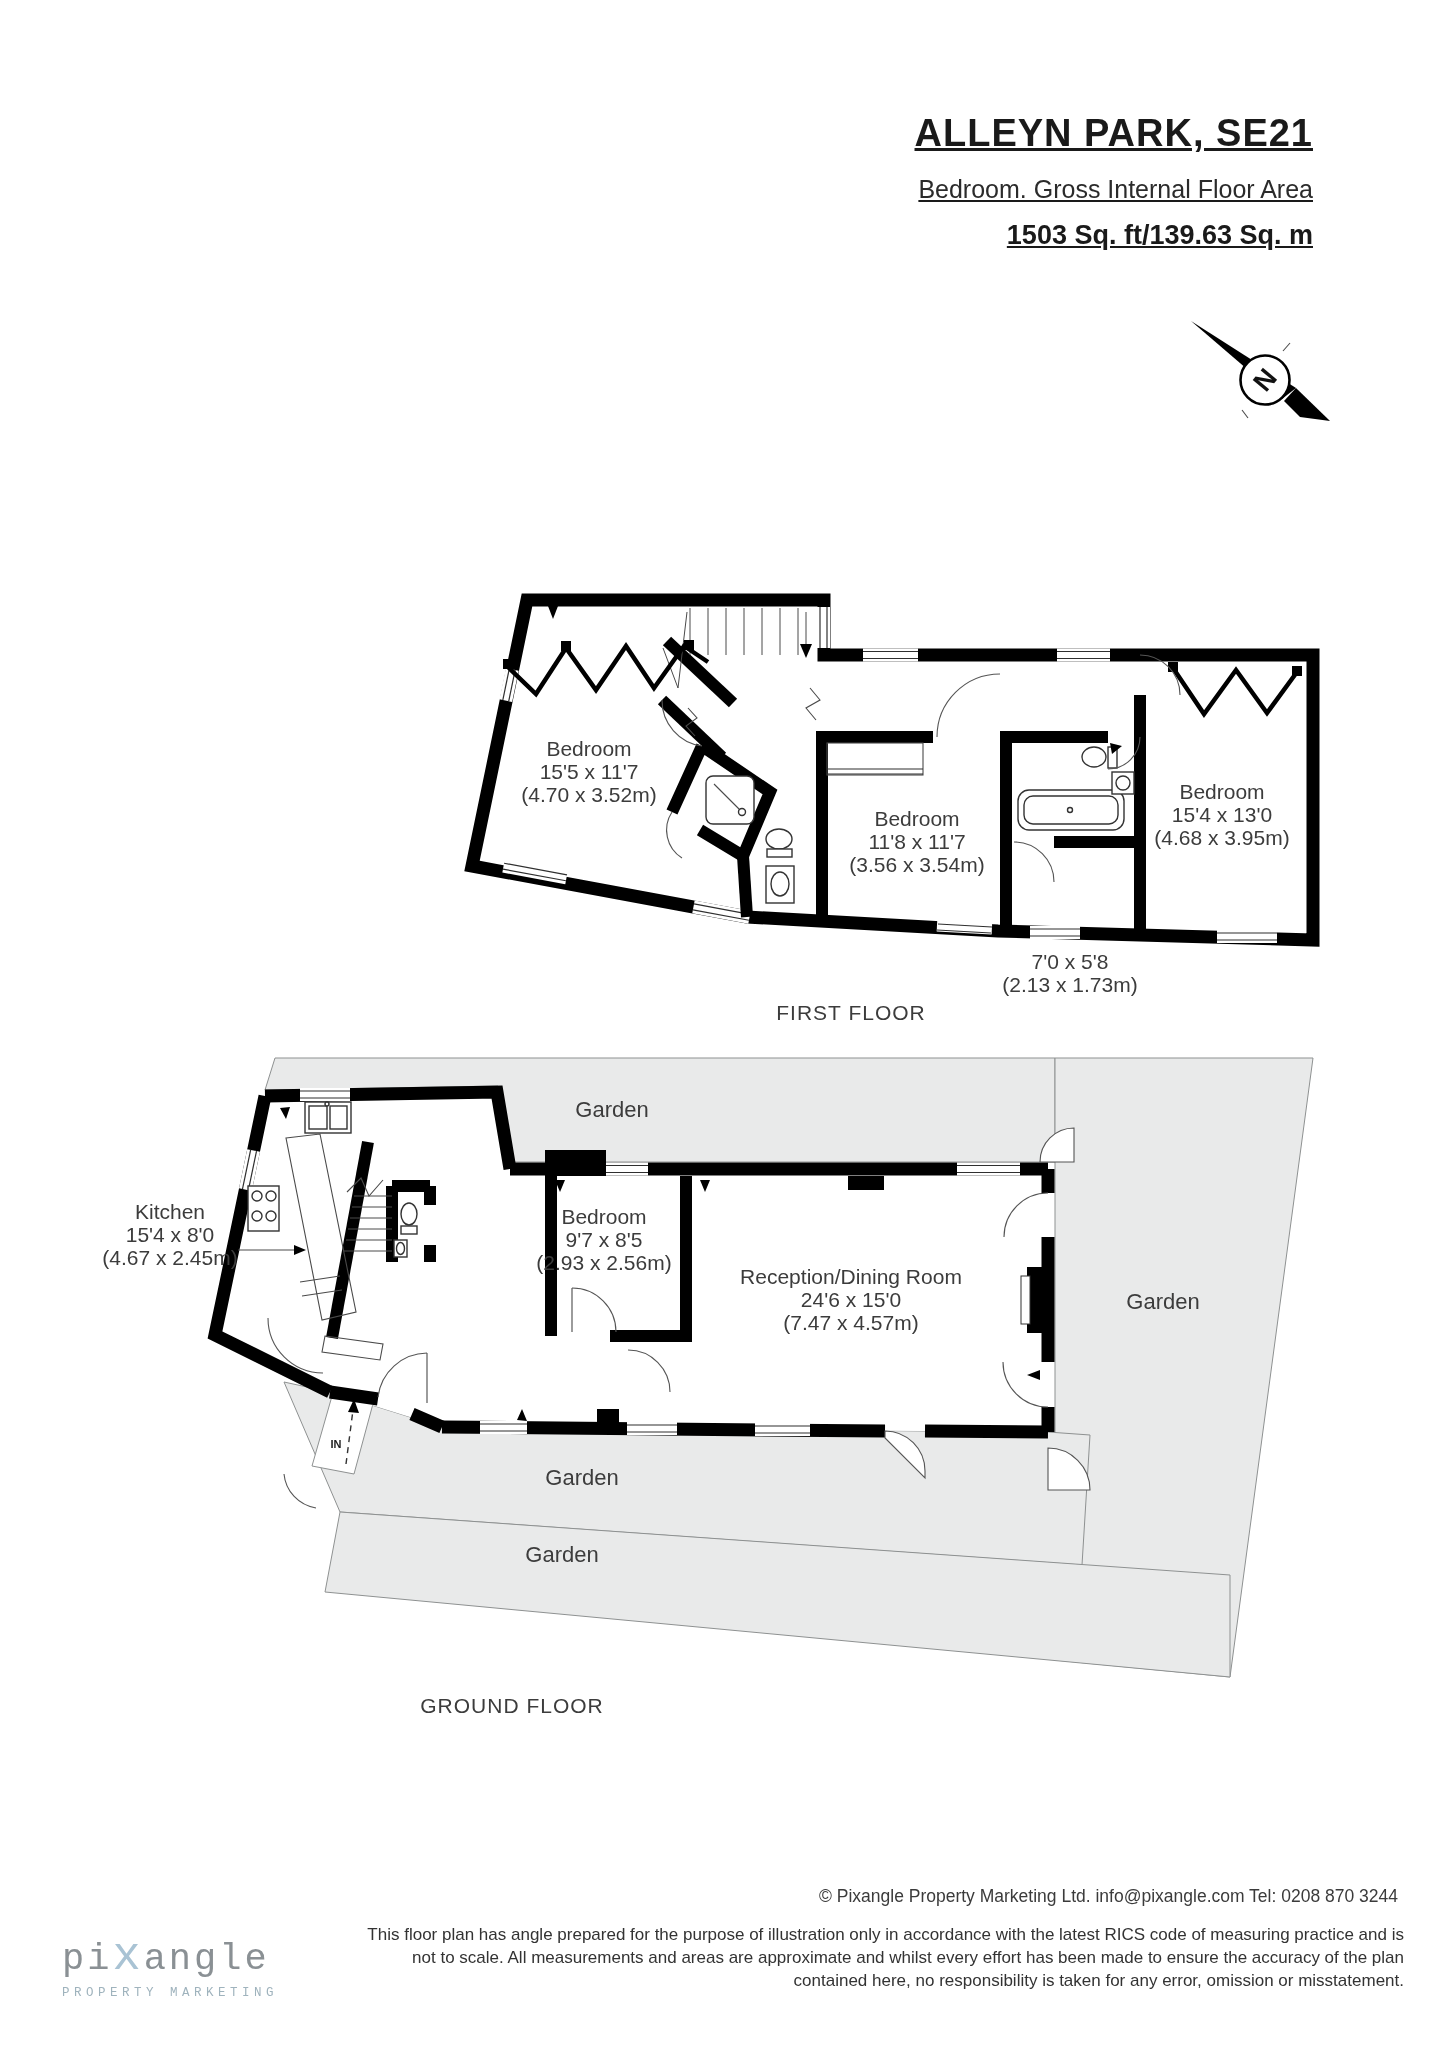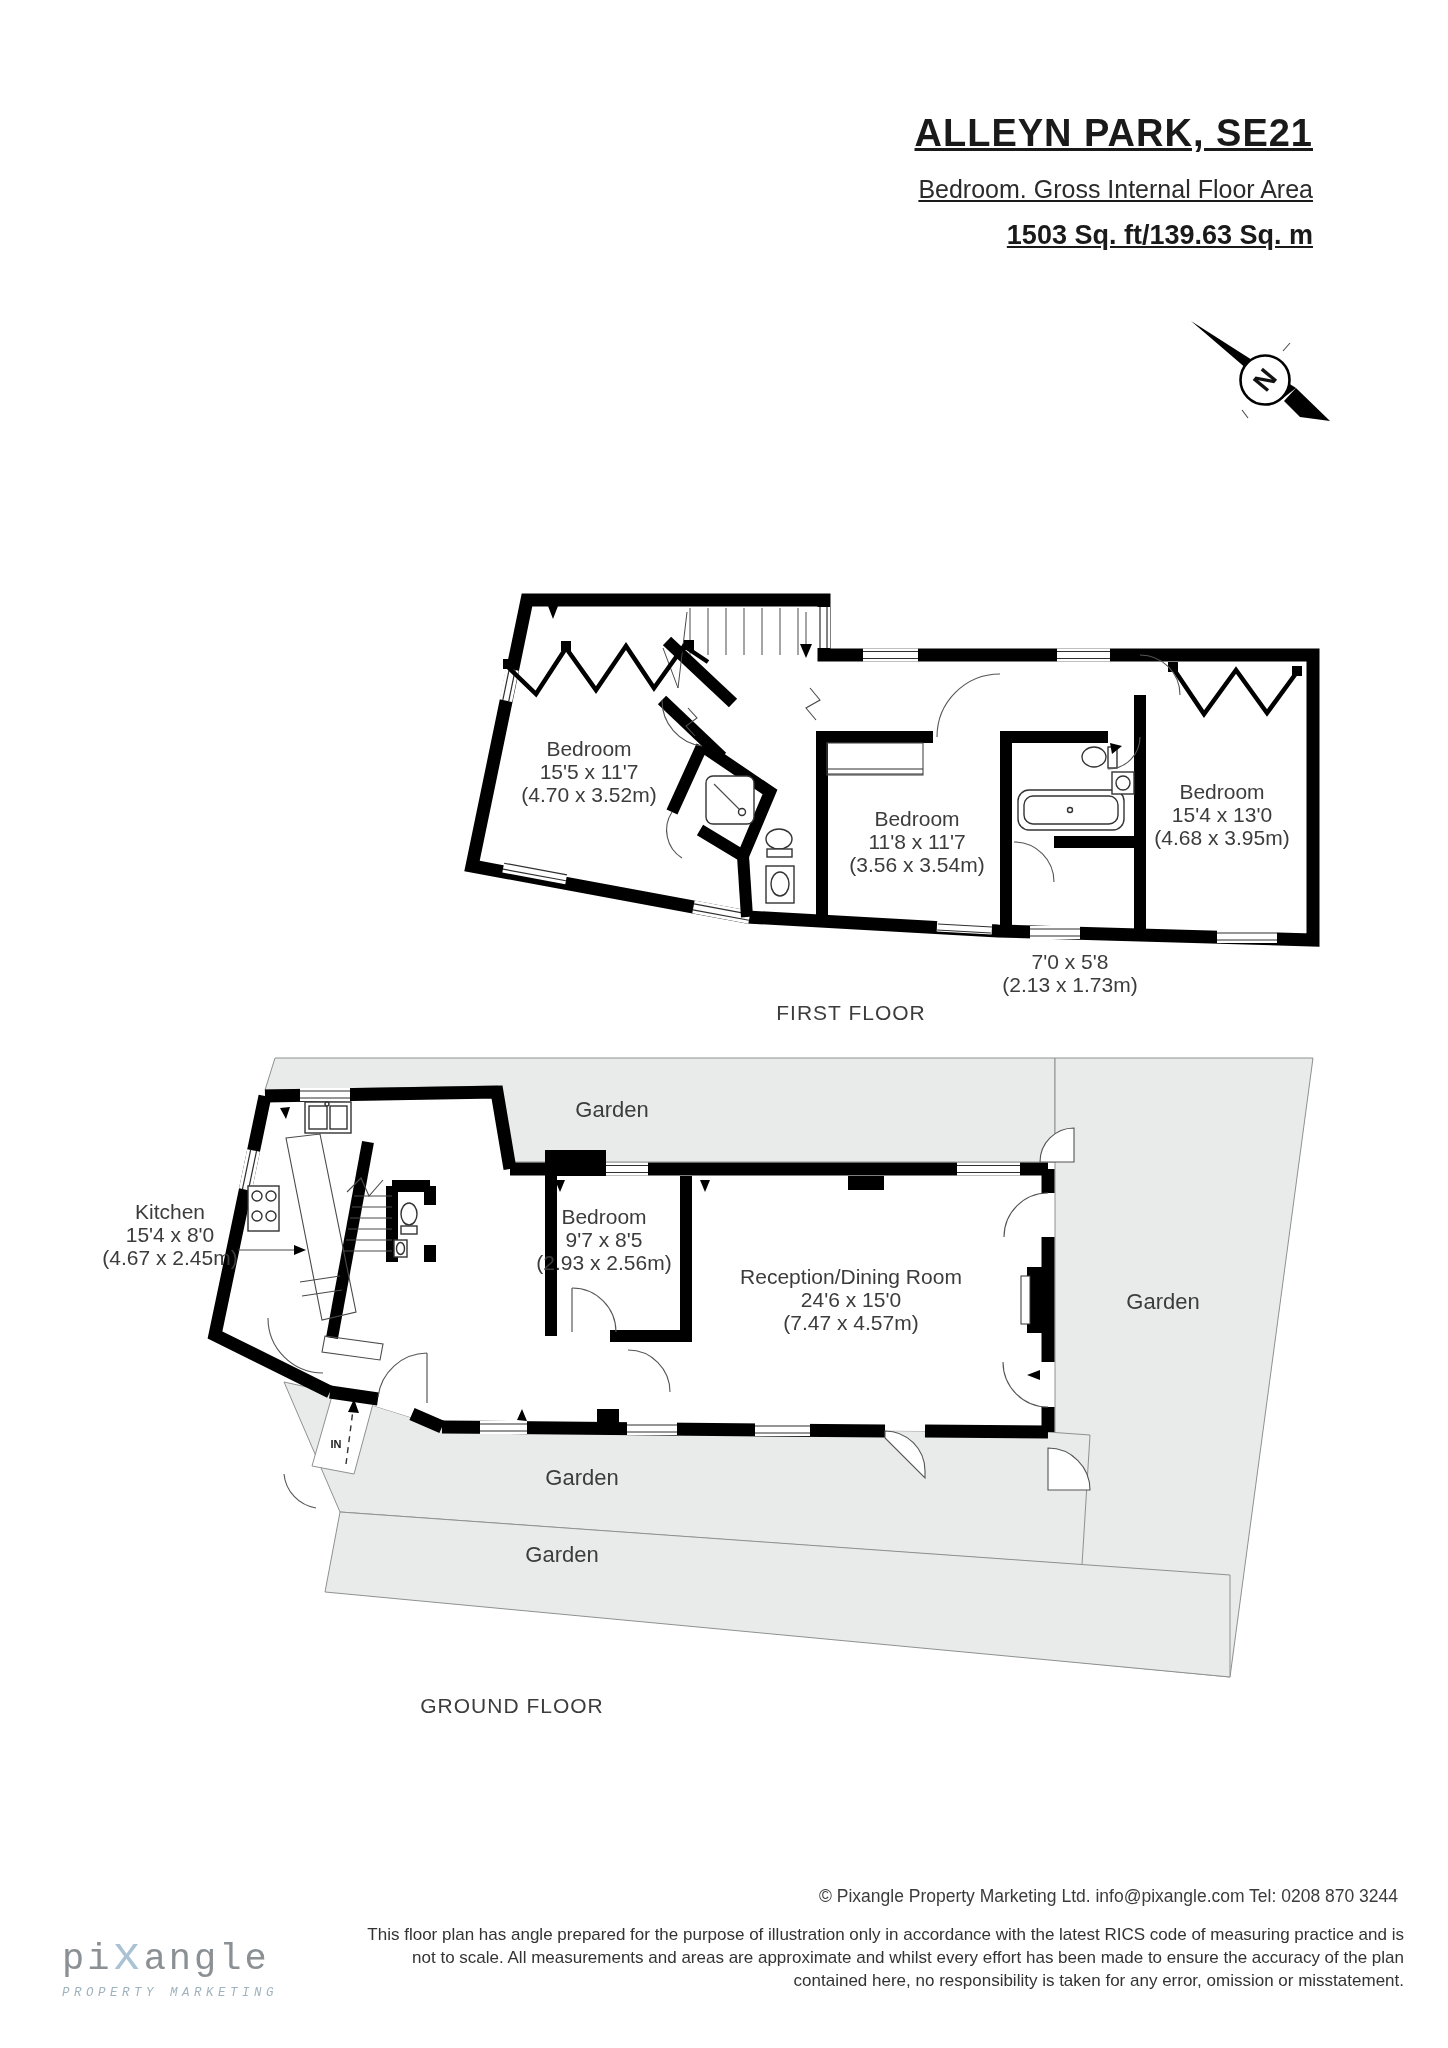--- a/index.html
+++ b/index.html
@@ -23,21 +23,21 @@
   .sq{fill:#000;}
   .tread{stroke:#4a4a4a;stroke-width:1;}
   .lbl{fill:#3c3c3c;text-anchor:middle;font-family:"Liberation Sans",sans-serif;}
   .f21{font-size:21px;}
   .f22{font-size:22px;}
   .cap{font-size:21px;letter-spacing:1px;}
   .inlbl{font-size:11px;font-weight:bold;fill:#222;text-anchor:middle;}
   .ftr-logo{position:absolute;left:62px;top:1930px;color:#8a9094;font-family:"Liberation Mono",monospace;}
   .ftr-logo .word{font-size:37px;letter-spacing:3px;}
   .ftr-logo .word .blue{color:#a9c3d4;font-size:47px;}
-  .ftr-logo .tag{font-size:12.5px;letter-spacing:4.5px;color:#9fb3bd;margin-top:3px;font-style:italic;}
+  .ftr-logo .tag{font-size:12.5px;letter-spacing:4.5px;color:#9fb3bd;margin-top:3px;}
   .copyline{position:absolute;top:1886px;right:50px;font-size:17.5px;color:#3b3b3b;}
   .disc{position:absolute;top:1923px;right:44px;width:1180px;text-align:right;font-size:17px;line-height:23px;color:#333333;}
 </style>
 </head>
 <body>
 
 <div class="hdr">
   <div class="title">ALLEYN PARK, SE21</div>
   <div class="sub">Bedroom. Gross Internal Floor Area</div>
   <div class="area">1503 Sq. ft/139.63 Sq. m</div>

